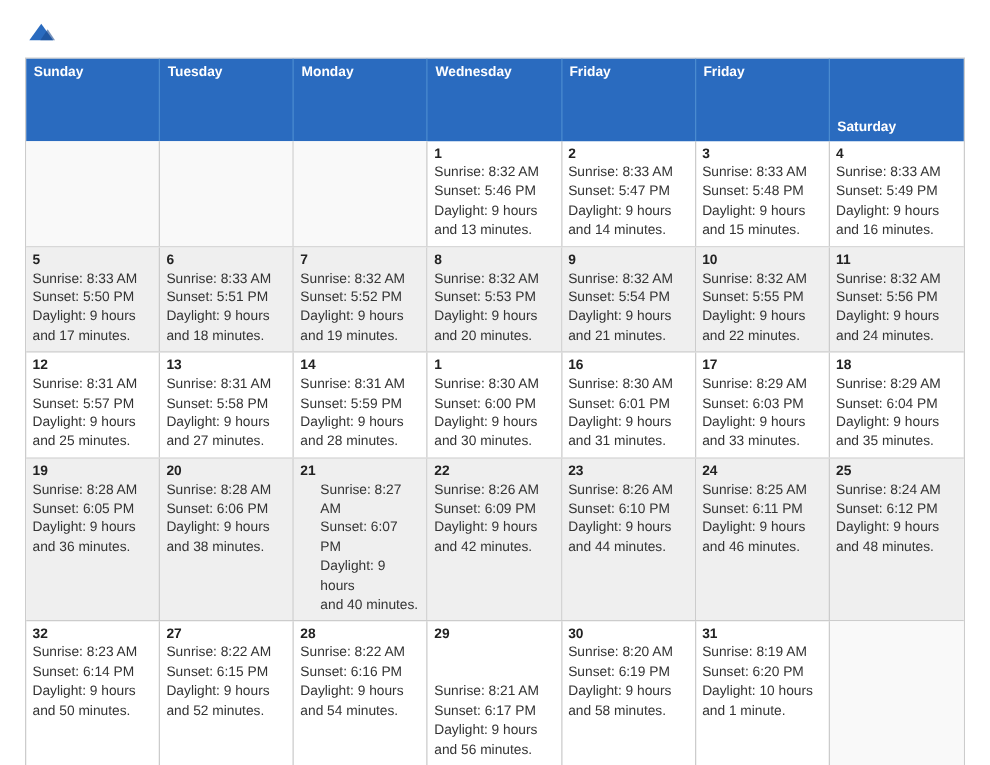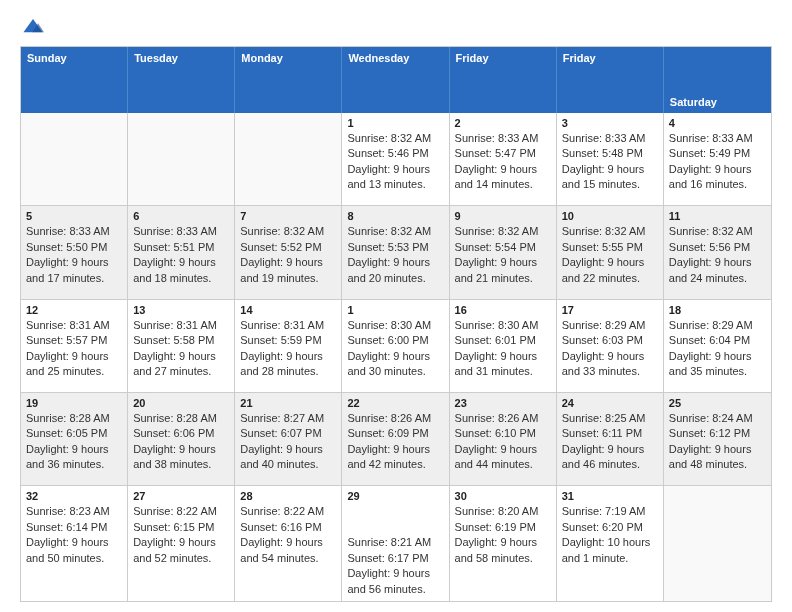--- a/index.html
+++ b/index.html
@@ -286,21 +286,21 @@
           </div>
           <div class="cal-cell shaded">
             <span class="day-num">20</span>
             <div class="day-info" style="white-space: pre-line;">Sunrise: 8:28 AM
 Sunset: 6:06 PM
 Daylight: 9 hours
 and 38 minutes.</div>
           </div>
           <div class="cal-cell shaded">
             <span class="day-num">21</span>
-            <div class="day-info" style="white-space: pre-line;">Sunrise: 8:27 AM
+            <div class="day-info" style="white-space: pre-line; margin-left: 16px;">Sunrise: 8:27 AM
 Sunset: 6:07 PM
 Daylight: 9 hours
 and 40 minutes.</div>
           </div>
           <div class="cal-cell shaded">
             <span class="day-num">22</span>
             <div class="day-info" style="white-space: pre-line;">Sunrise: 8:26 AM
 Sunset: 6:09 PM
 Daylight: 9 hours
 and 42 minutes.</div>
@@ -358,21 +358,21 @@
           </div>
           <div class="cal-cell">
             <span class="day-num">30</span>
             <div class="day-info" style="white-space: pre-line;">Sunrise: 8:20 AM
 Sunset: 6:19 PM
 Daylight: 9 hours
 and 58 minutes.</div>
           </div>
           <div class="cal-cell">
             <span class="day-num">31</span>
-            <div class="day-info" style="white-space: pre-line;">Sunrise: 7:19 AM
+            <div class="day-info" style="white-space: pre-line;">Sunrise: 8:19 AM
 Sunset: 6:20 PM
 Daylight: 10 hours
 and 1 minute.</div>
           </div>
           <div class="cal-cell empty"></div>
         </div>
       </div>
   </div>
 </div>
 

